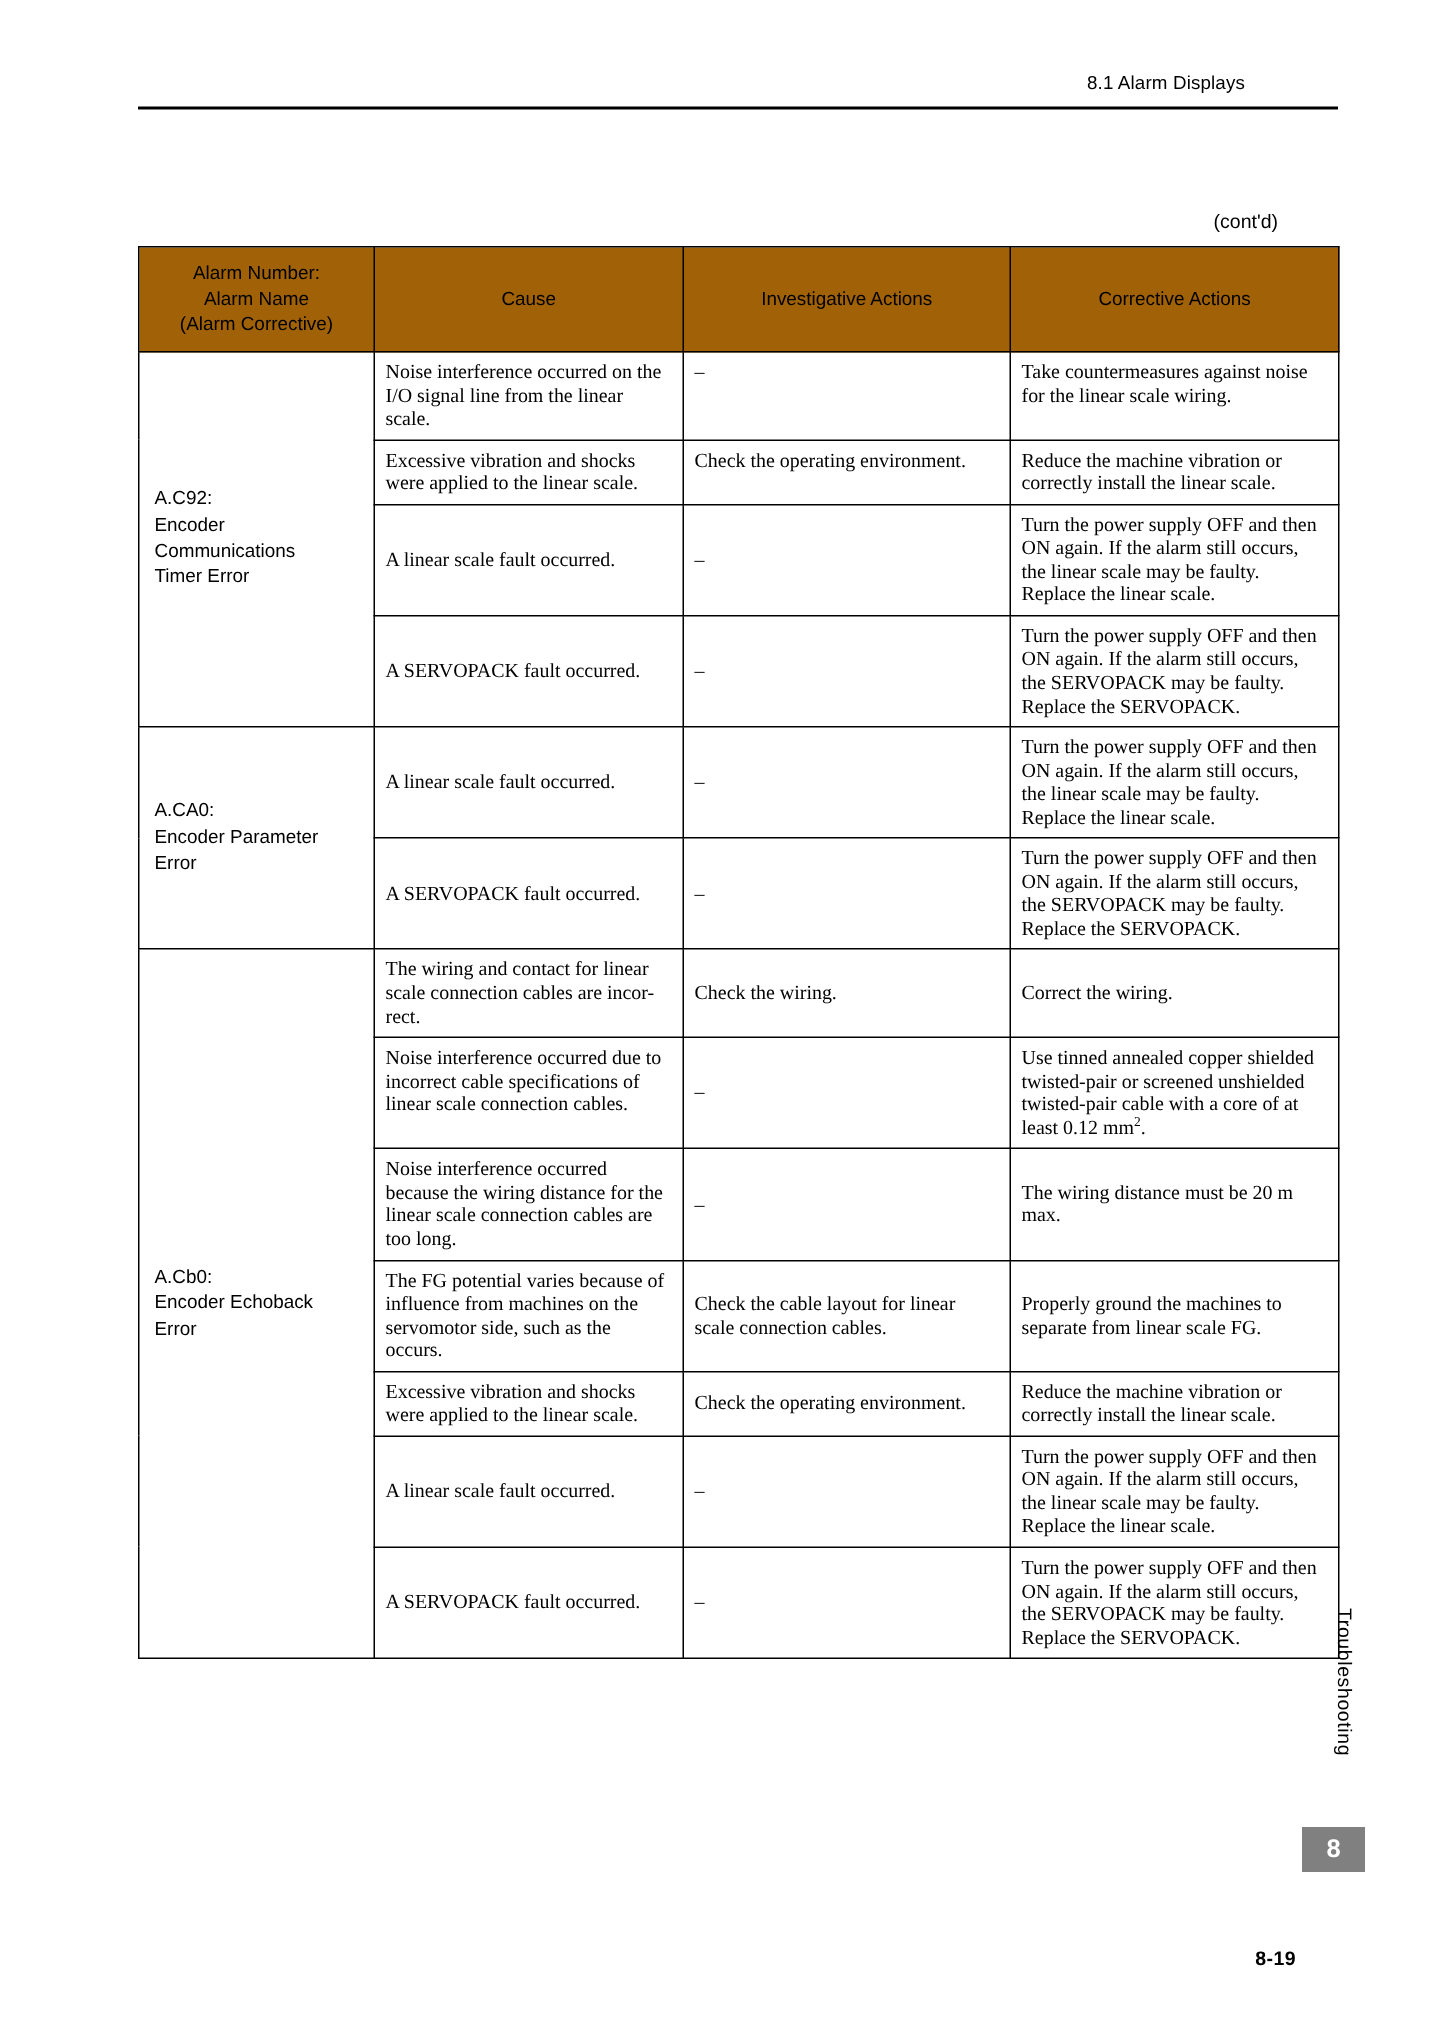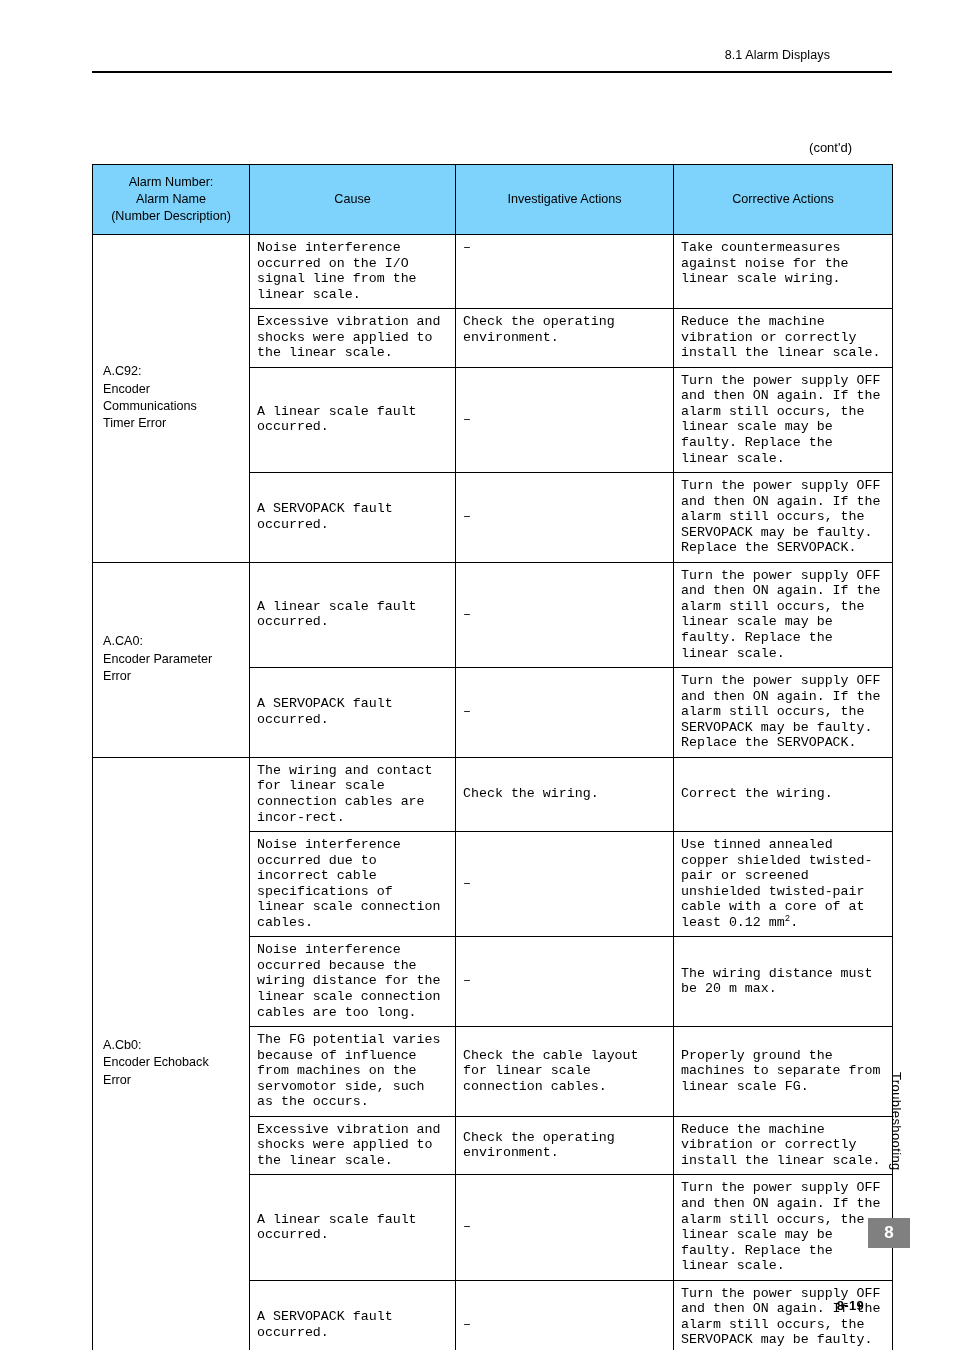--- a/index.html
+++ b/index.html
@@ -54,26 +54,26 @@
     width: 800px;
     border-collapse: collapse;
     table-layout: fixed;
   }
   .tbl td, .tbl th {
     border: 1px solid #000;
     vertical-align: top;
     padding: 5px 7px 6px 7px;
     font-size: 13.3px;
     line-height: 1.17;
-    font-family: Liberation Mono, monospace;
+    font-family: Liberation Serif, serif;
     font-weight: normal;
     text-align: left;
   }
   .tbl thead th {
-    background: #7dd3fc;
+    background: #a16207;
     font-family: "Liberation Sans", sans-serif;
     font-size: 12.6px;
     text-align: center;
     vertical-align: middle;
     line-height: 1.35;
     padding: 9px 4px;
   }
   td.alarm {
     font-family: "Liberation Sans", sans-serif;
     font-size: 12.6px;
@@ -140,21 +140,21 @@
       <col class="c-alarm">
         <col class="c-cause">
         <col class="c-inv">
         <col class="c-corr">
     </colgroup>
     <thead>
       <tr>
         <th>
           <div>Alarm Number:</div>
           <div>Alarm Name</div>
-          <div>(Number Description)</div>
+          <div>(Alarm Corrective)</div>
         </th>
         <th>Cause</th>
         <th>Investigative Actions</th>
         <th>Corrective Actions</th>
       </tr>
     </thead>
     <tbody>
 
       <tr>
         <td class="alarm" rowspan="4">

